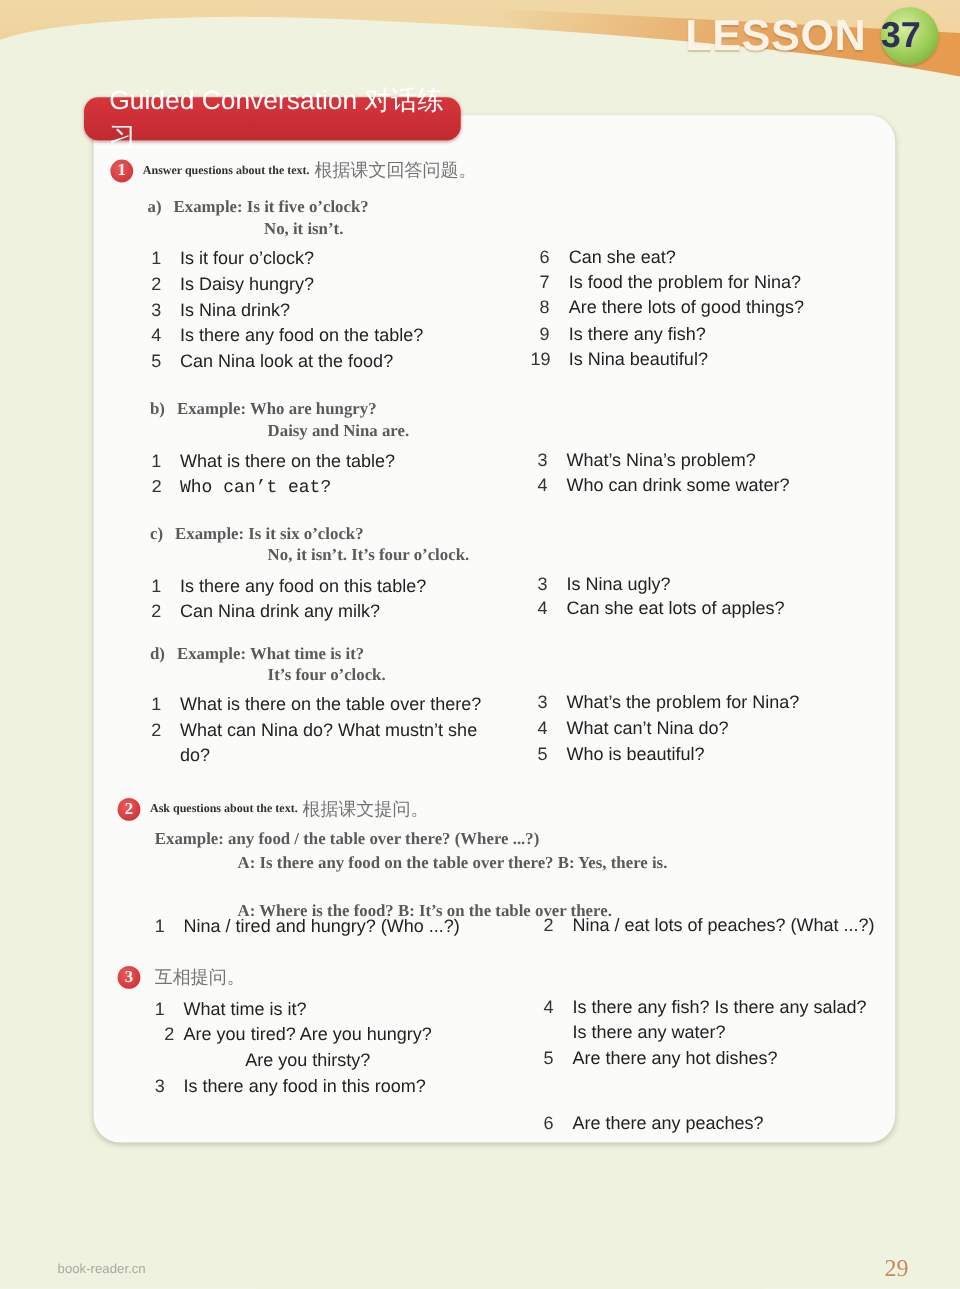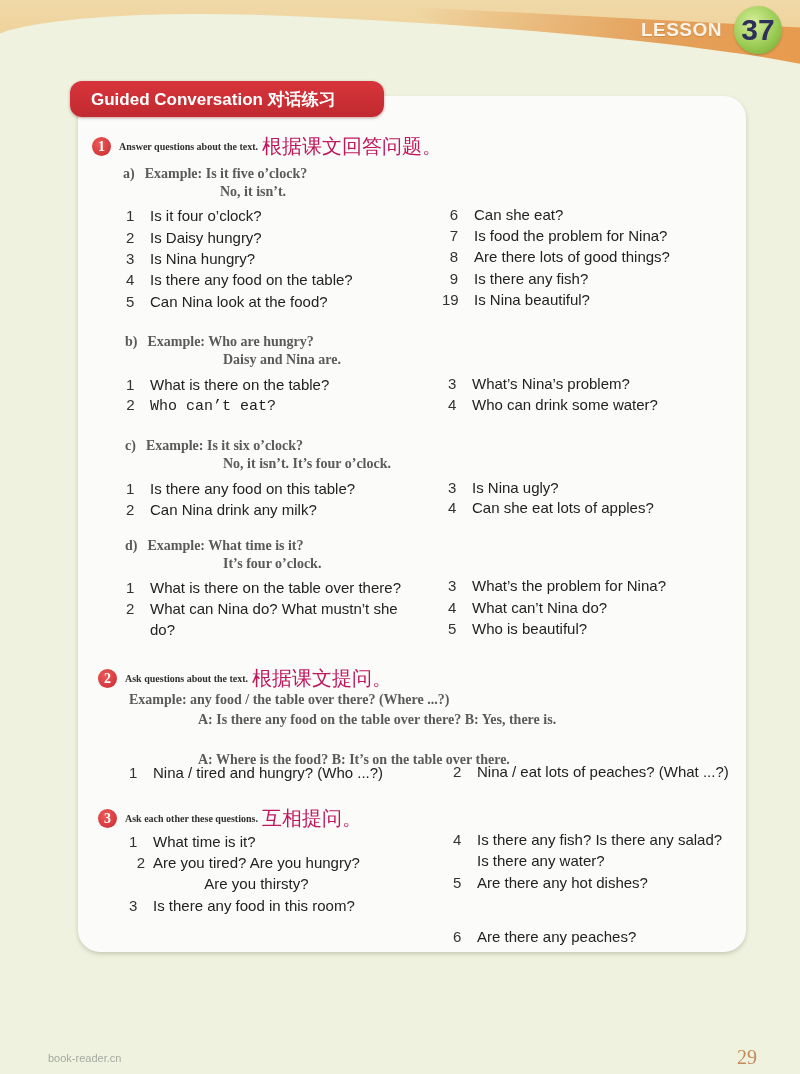--- a/index.html
+++ b/index.html
@@ -22,55 +22,55 @@
   .orange-swoosh {
     position:absolute; right:-30px; top:18px; width:420px; height:40px;
     background:linear-gradient(90deg, rgba(232,158,80,0) 0%, #e4a05a 60%, #e89a4c 100%);
     border-bottom-left-radius:100% 100%;
     transform:rotate(3deg);
   }
   .lesson {
     position:absolute; right:18px; top:6px; display:flex; align-items:center;
   }
   .lesson-word {
-    color:#fbf3e6; font-weight:bold; font-size:19px; letter-spacing:0.5px;
+    color:#fbf3e6; font-weight:bold; font-size:36px; letter-spacing:0.5px;
     margin-right:12px; text-shadow:0 1px 1px rgba(150,90,30,0.3);
   }
   .lesson-badge {
     width:48px; height:48px; border-radius:50%;
     background:radial-gradient(circle at 40% 35%, #d8ee9c 0%, #9bcc55 55%, #6ea32e 100%);
-    display:flex; align-items:center; justify-content:center;
+    display:flex; align-items:center; justify-content:flex-start;
     box-shadow:0 1px 2px rgba(80,80,40,0.4);
   }
   .lesson-num { color:#2e2f5a; font-weight:bold; font-size:30px; }
 
   .card {
     position:absolute; left:78px; top:96px; width:668px; height:856px;
     background:#fbfcfa; border-radius:22px;
     box-shadow:0 2px 4px rgba(120,130,100,0.35);
   }
   .tab {
     position:absolute; left:70px; top:81px; height:36px; width:314px;
     background:linear-gradient(180deg,#d8343b 0%,#c02a30 100%);
     border-radius:12px; box-shadow:0 1px 3px rgba(120,40,40,0.45);
     display:flex; align-items:center; padding-left:21px; box-sizing:border-box;
   }
-  .tab-label { color:#fff; font-weight:bold; font-size:17px; }
+  .tab-label { color:#fff; font-weight:normal; font-size:22px; }
 
   .sec-head { position:absolute; display:flex; align-items:center; }
   .sec-num {
     width:19px; height:19px; border-radius:50%;
     background:radial-gradient(circle at 40% 35%,#ee5a5a 0%,#c8282e 100%);
     color:#fff; font-family:"Liberation Serif", serif; font-weight:bold; font-size:14px;
     display:flex; align-items:center; justify-content:center; margin-right:8px;
   }
   .sec-title {
     font-family:"Liberation Serif", serif; font-weight:bold; font-size:10px; color:#2f2f2f;
   }
-  .sec-zh { font-family:Liberation Mono, monospace; font-weight:normal; font-size:20px; color:#be185d; margin-left:4px; }
+  .sec-zh { font-family:Liberation Mono, monospace; font-weight:normal; font-size:15px; color:#737373; margin-left:4px; }
 
   .ex {
     position:absolute; font-family:"Liberation Serif", serif; font-weight:bold;
     font-size:14px; color:#5a5a5a; line-height:18px;
   }
   .ex-letter { font-weight:bold; margin-right:10px; }
 
   .q {
     position:absolute; font-size:15px; color:#222; line-height:21px; white-space:nowrap;
   }
@@ -112,21 +112,21 @@
   <span class="sec-title sec-zh">根据课文回答问题。</span>
 </div>
 
 <div class="ex" style="left:123px; top:165px;">
   <span class="ex-letter">a)</span><span>Example: Is it five o’clock?</span>
 </div>
 <div class="ex" style="left:220px; top:183px;">No, it isn’t.</div>
 
 <div class="q" style="left:126px; top:205px;"><span class="n">1</span><span>Is it four o’clock?</span></div>
 <div class="q" style="left:126px; top:227px;"><span class="n">2</span><span>Is Daisy hungry?</span></div>
-<div class="q" style="left:126px; top:248px;"><span class="n">3</span><span>Is Nina hungry?</span></div>
+<div class="q" style="left:126px; top:248px;"><span class="n">3</span><span>Is Nina drink?</span></div>
 <div class="q" style="left:126px; top:269px;"><span class="n">4</span><span>Is there any food on the table?</span></div>
 <div class="q" style="left:126px; top:291px;"><span class="n">5</span><span>Can Nina look at the food?</span></div>
 
 <div class="q" style="left:442px; top:204px;"><span class="n right" style="width:16px;margin-right:16px;">6</span><span>Can she eat?</span></div>
 <div class="q" style="left:442px; top:225px;"><span class="n right" style="width:16px;margin-right:16px;">7</span><span>Is food the problem for Nina?</span></div>
 <div class="q" style="left:442px; top:246px;"><span class="n right" style="width:16px;margin-right:16px;">8</span><span>Are there lots of good things?</span></div>
 <div class="q" style="left:442px; top:268px;"><span class="n right" style="width:16px;margin-right:16px;">9</span><span>Is there any fish?</span></div>
 <div class="q" style="left:442px; top:289px;"><span class="n right" style="width:16px;margin-right:16px;">19</span><span>Is Nina beautiful?</span></div>
 
 <div class="ex" style="left:125px; top:333px;">
@@ -167,21 +167,20 @@
 </div>
 <div class="ex" style="left:129px; top:691px;">Example: any food / the table over there? (Where ...?)</div>
 <div class="ex" style="left:198px; top:711px;">A: Is there any food on the table over there? B: Yes, there is.</div>
 <div class="ex" style="left:198px; top:751px;">A: Where is the food? B: It’s on the table over there.</div>
 
 <div class="q" style="left:129px; top:762px;"><span class="n">1</span><span>Nina / tired and hungry? (Who ...?)</span></div>
 <div class="q" style="left:453px; top:761px;"><span class="n">2</span><span>Nina / eat lots of peaches? (What ...?)</span></div>
 
 <div class="sec-head" style="left:98px; top:805px;">
   <span class="sec-num">3</span>
-  <span class="sec-title">Ask each other these questions.</span>
   <span class="sec-title sec-zh">互相提问。</span>
 </div>
 
 <div class="q" style="left:129px; top:831px;"><span class="n">1</span><span>What time is it?</span></div>
 <div class="q" style="left:129px; top:852px;text-align:center;"><span class="n">2</span><span>Are you tired? Are you hungry?</span><span class="cont">Are you thirsty?</span></div>
 <div class="q" style="left:129px; top:895px;"><span class="n">3</span><span>Is there any food in this room?</span></div>
 
 <div class="q" style="left:453px; top:829px;"><span class="n">4</span><span>Is there any fish? Is there any salad?</span><span class="cont">Is there any water?</span></div>
 <div class="q" style="left:453px; top:872px;"><span class="n">5</span><span>Are there any hot dishes?</span></div>
 <div class="q" style="left:453px; top:893px;margin-top:33px;"><span class="n">6</span><span>Are there any peaches?</span></div>

